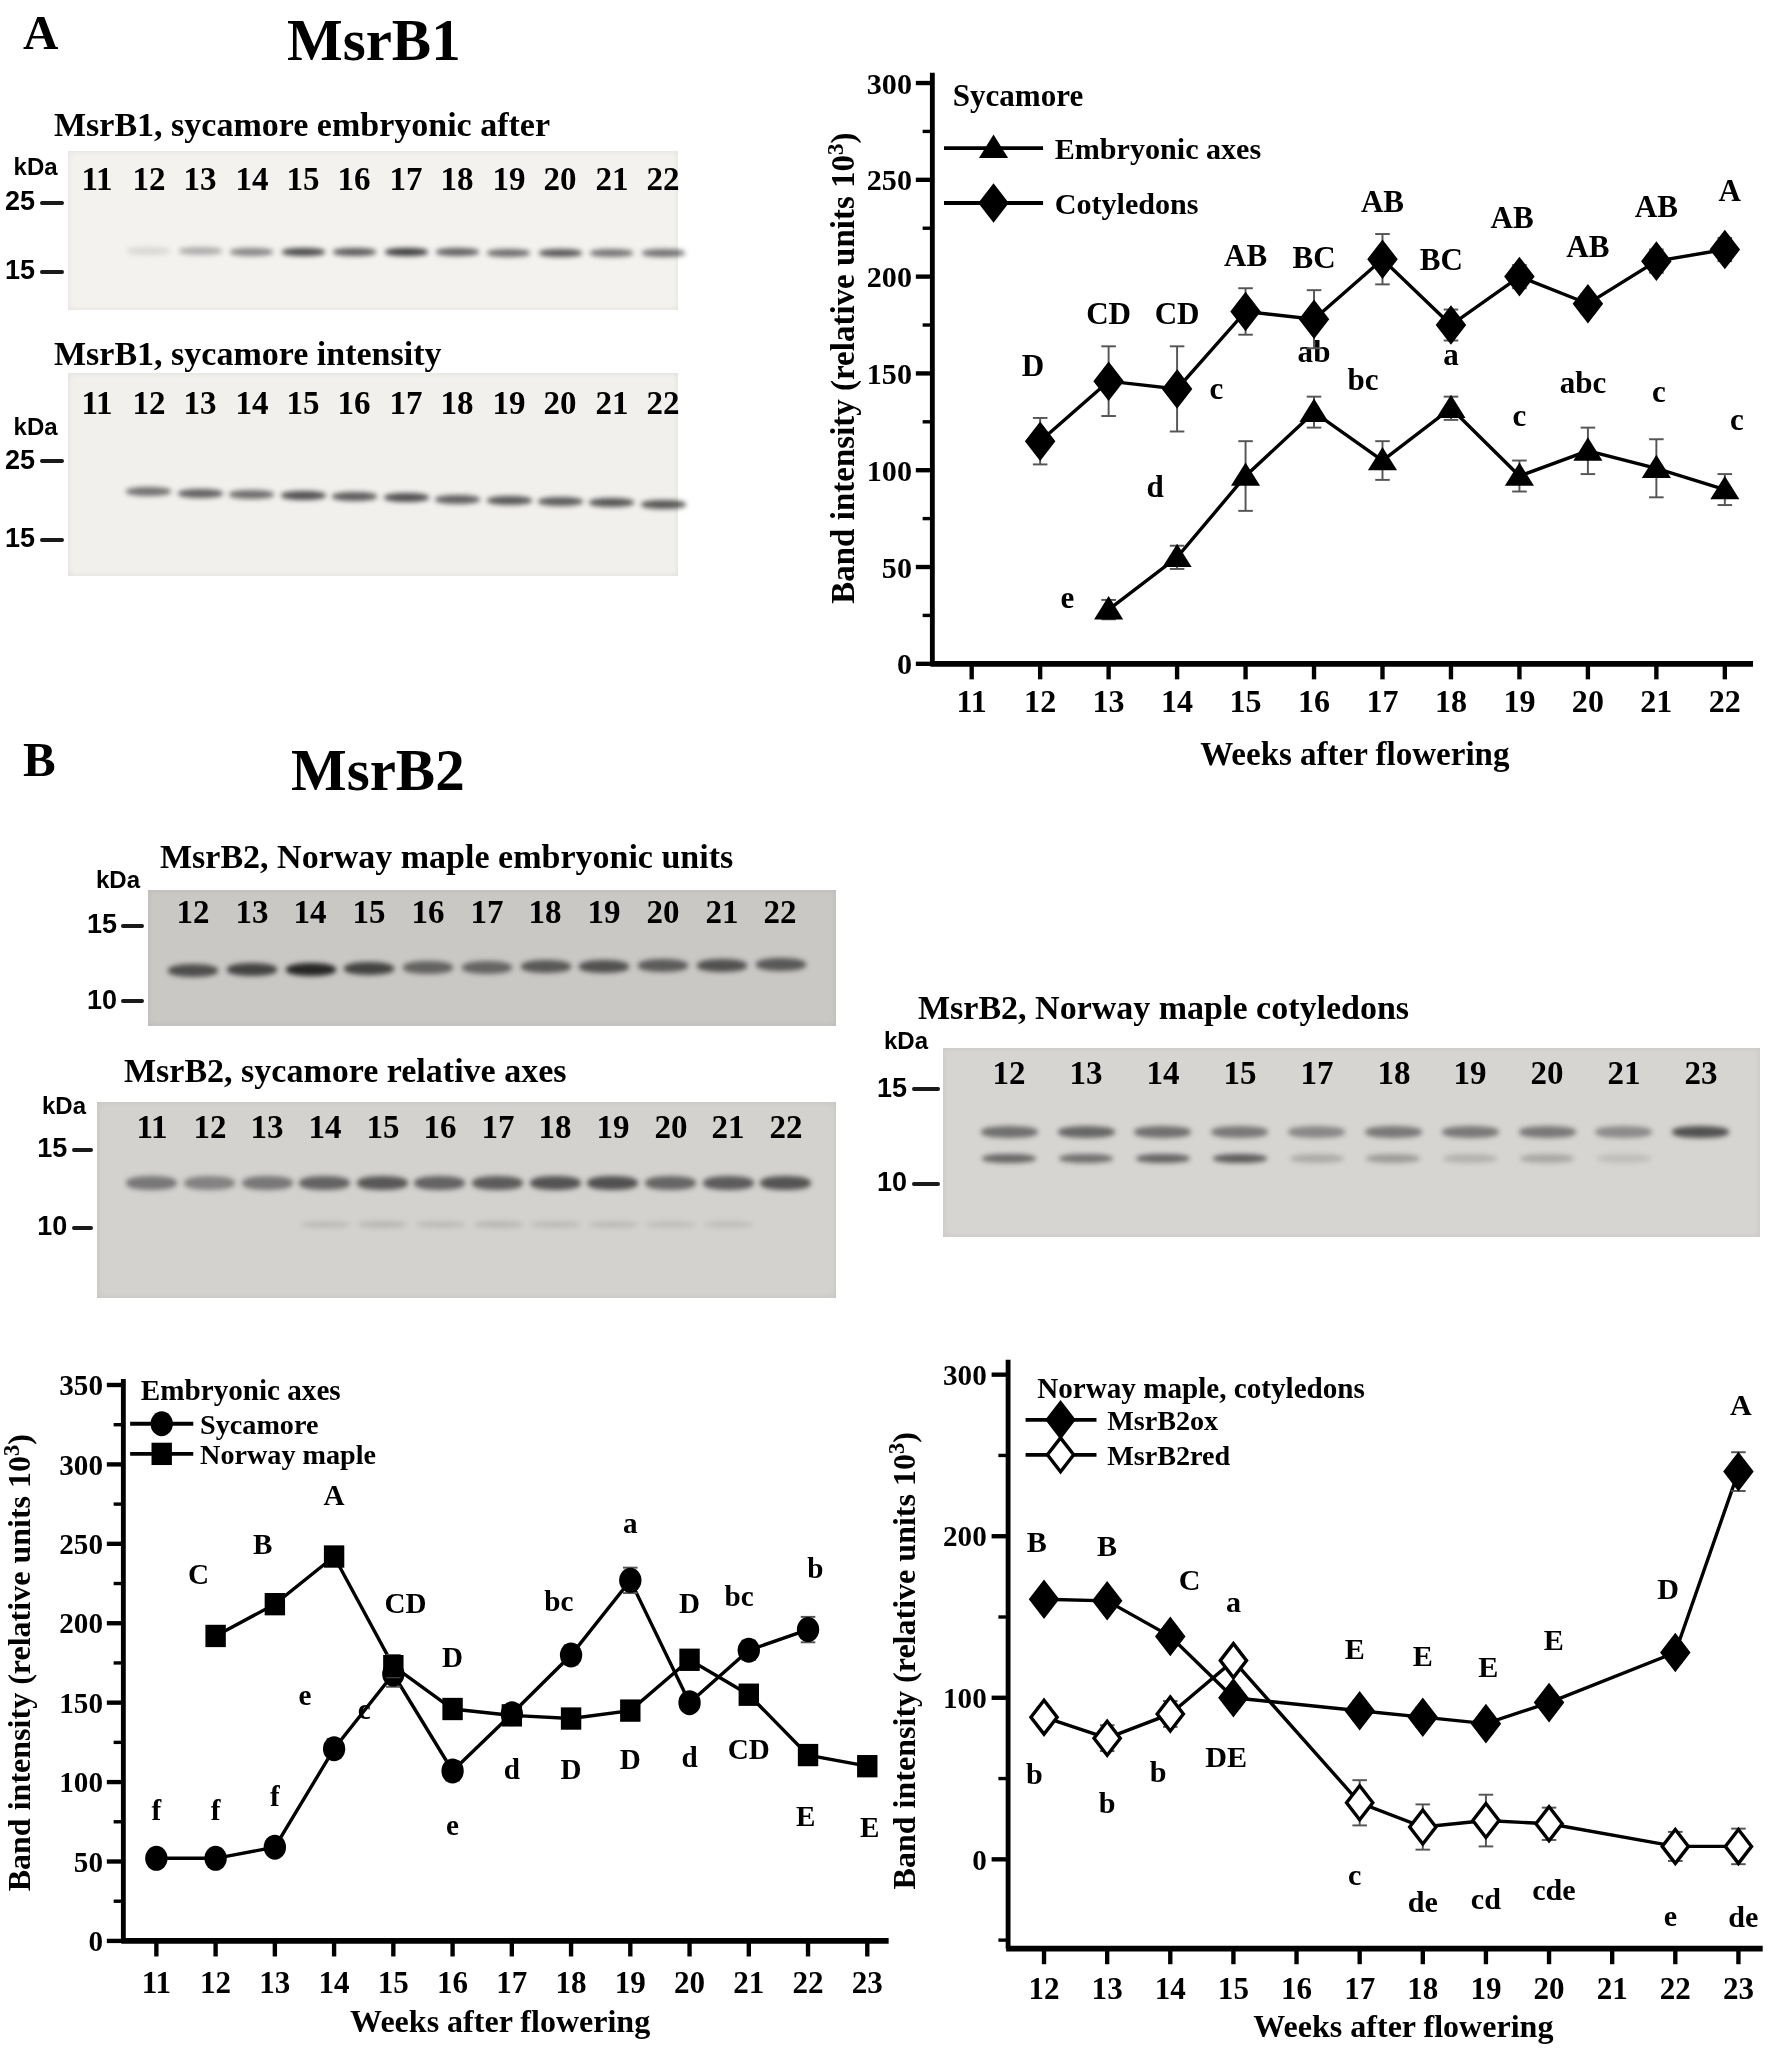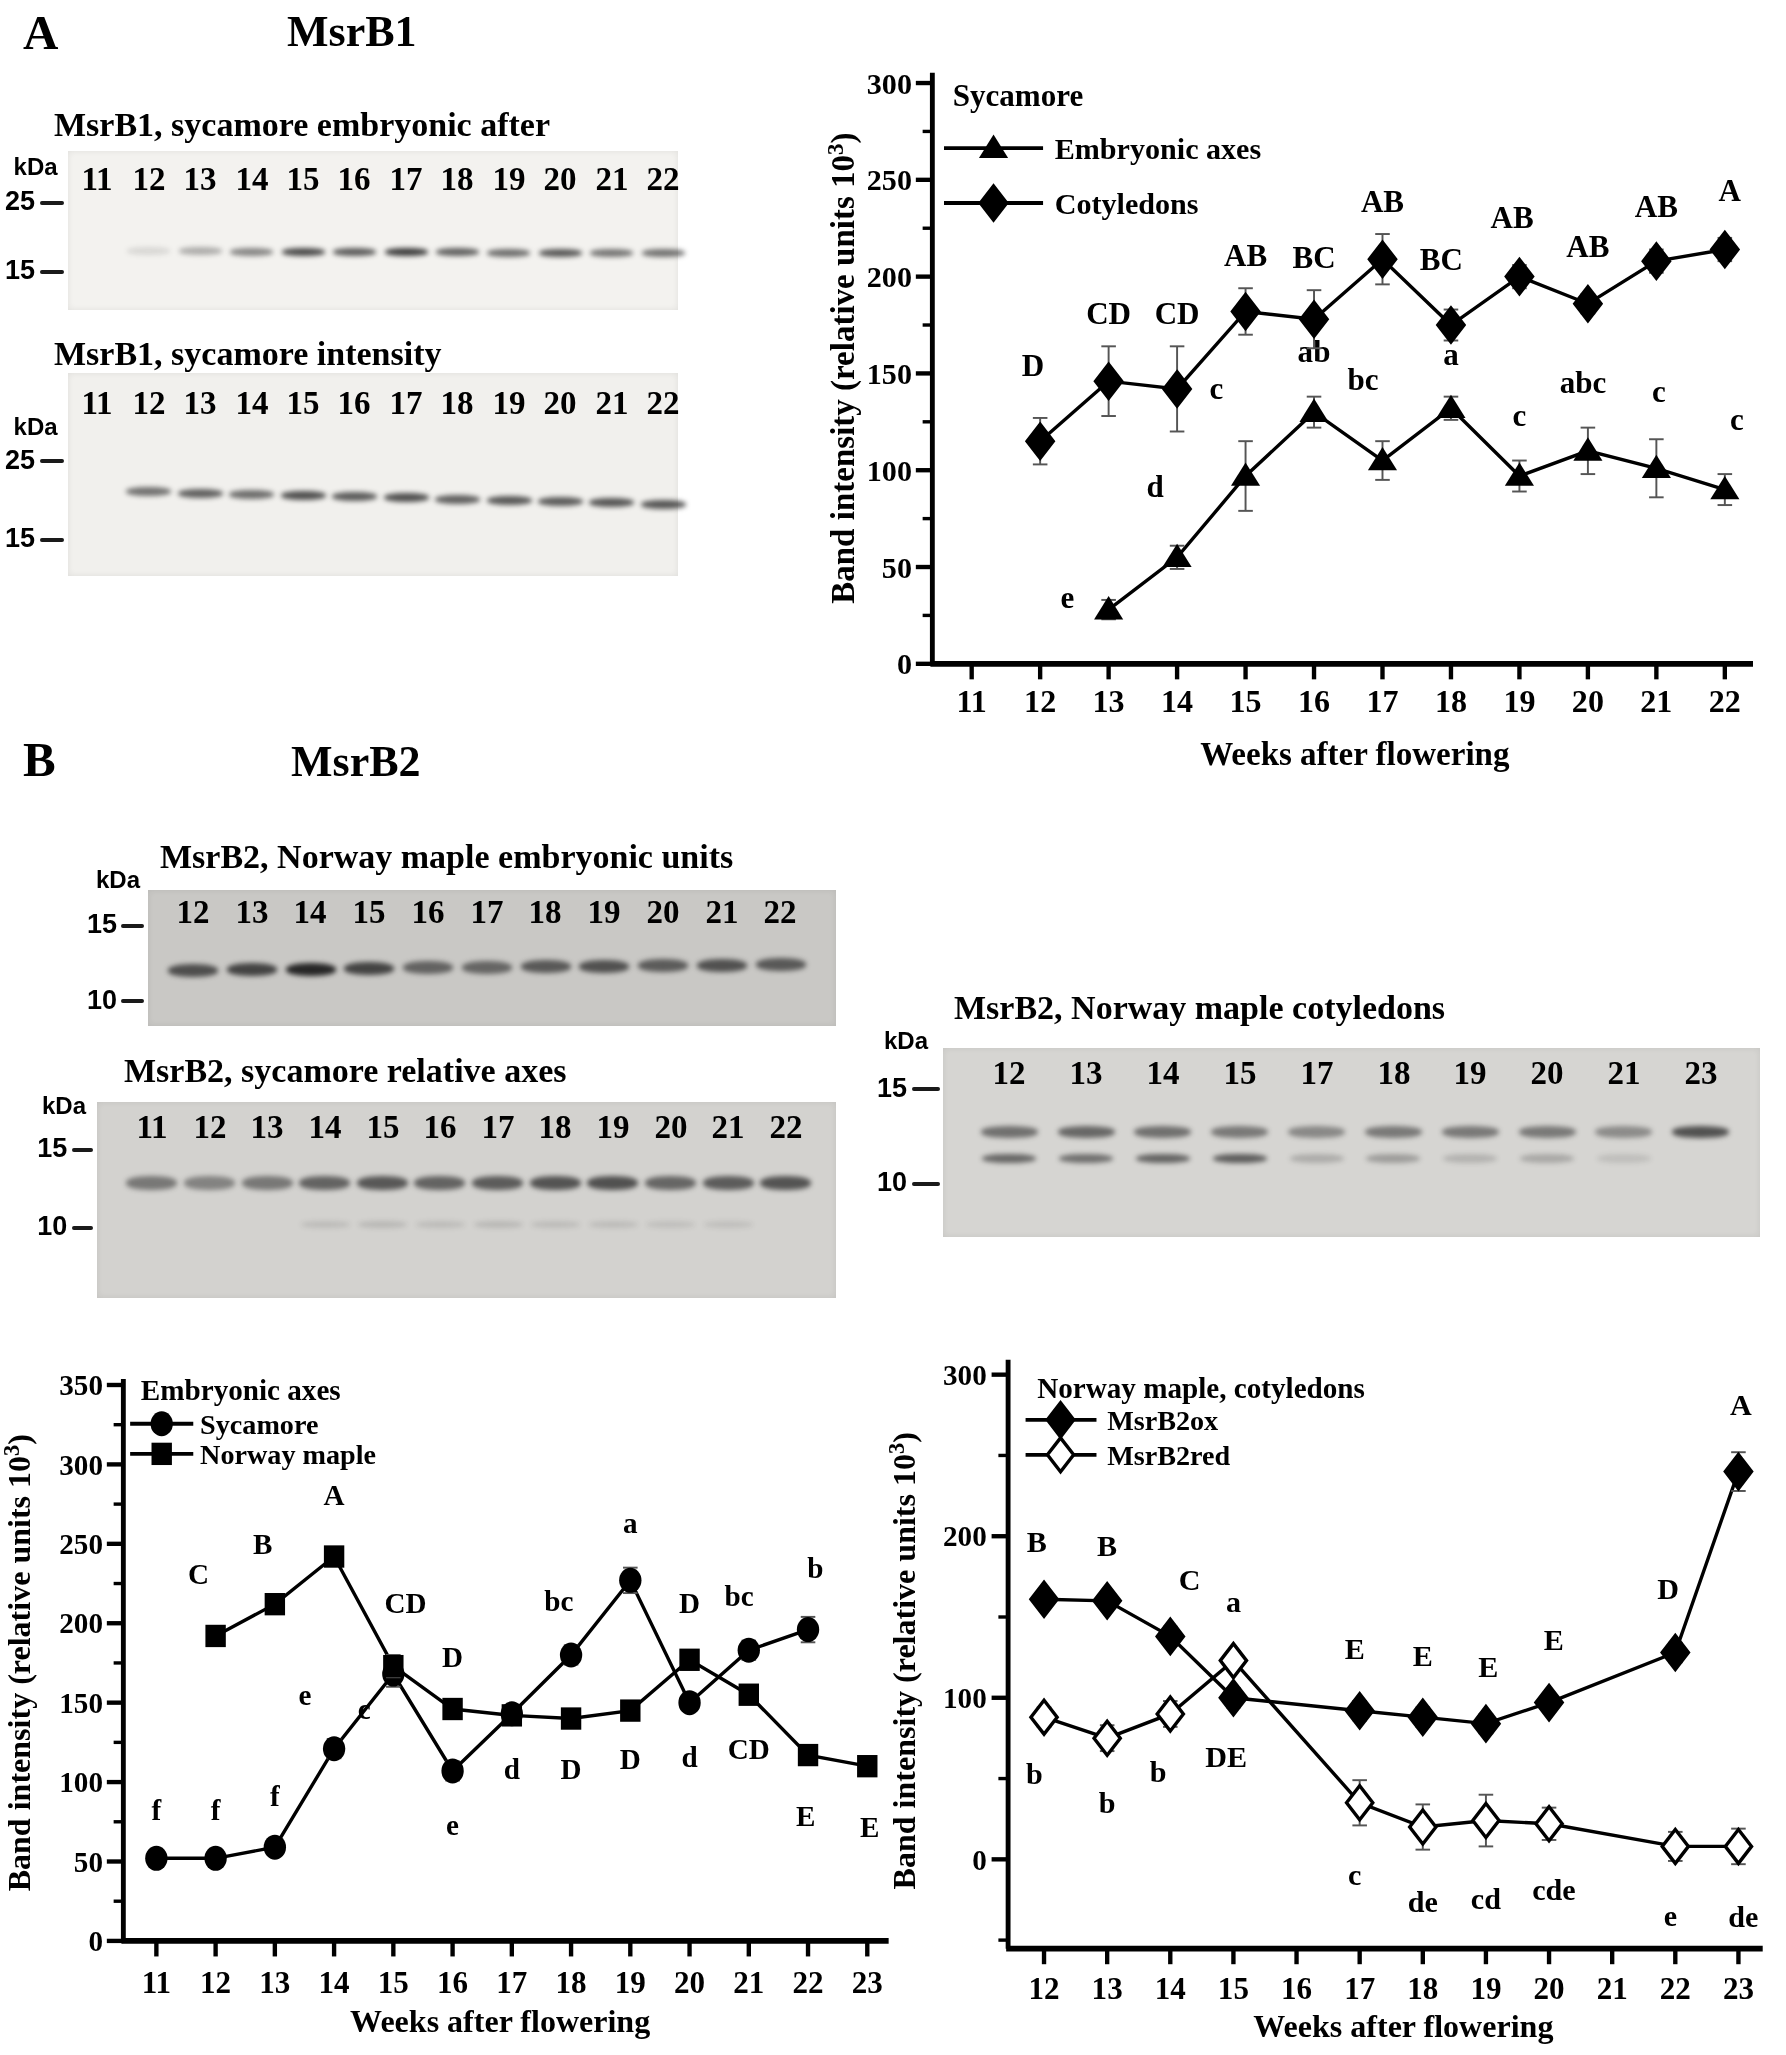--- a/index.html
+++ b/index.html
@@ -1,20 +1,20 @@
 <!DOCTYPE html>
 <html style="font-size:7.8px"><head>
 <meta charset="utf-8">
 <style>
   html,body{margin:0;padding:0;background:#ffffff;}
   #fig{position:relative;width:1787px;height:2056px;background:#fff;overflow:hidden;
        font-family:"Liberation Serif","DejaVu Serif",serif;color:#000;}
   .abs{position:absolute;}
   .plabel{font-size:49px;font-weight:bold;}
-  .ptitle{font-size:44px;font-weight:bold;}
+  .ptitle{font-size:59px;font-weight:bold;}
   .btitle{font-size:34px;font-weight:bold;white-space:nowrap;}
   .blotbox{position:absolute;box-shadow:0 0 6.8px rgba(0,0,0,0.08) inset;}
   .lane{position:absolute;font-size:33px;font-weight:bold;transform:translateX(-50%);white-space:nowrap;}
   .kda{position:absolute;font-size:24px;font-weight:bold;font-family:"Liberation Sans","DejaVu Sans",sans-serif;}
   .mknum{position:absolute;font-size:27px;font-weight:bold;text-align:right;width:73px;
          font-family:"Liberation Sans","DejaVu Sans",sans-serif;}
   .mkdash{position:absolute;height:4.4px;background:#1a1a1a;border-radius:1.9px;}
   .band{position:absolute;border-radius:46%;filter:blur(2.4px);}
   svg text{font-family:"Liberation Serif","DejaVu Serif",serif;font-weight:bold;fill:#000;}
 </style>
@@ -157,21 +157,21 @@
         <div class="band" style="left: 301px; top: 1221px; width: 49px; height: 6.8px; background: rgba(30, 30, 30, 0.12);"></div>
         <div class="band" style="left: 358px; top: 1221px; width: 49px; height: 6.8px; background: rgba(30, 30, 30, 0.14);"></div>
         <div class="band" style="left: 416px; top: 1221px; width: 49px; height: 6.8px; background: rgba(30, 30, 30, 0.12);"></div>
         <div class="band" style="left: 474px; top: 1221px; width: 49px; height: 6.8px; background: rgba(30, 30, 30, 0.14);"></div>
         <div class="band" style="left: 531px; top: 1221px; width: 49px; height: 6.8px; background: rgba(30, 30, 30, 0.12);"></div>
         <div class="band" style="left: 589px; top: 1221px; width: 49px; height: 6.8px; background: rgba(30, 30, 30, 0.12);"></div>
         <div class="band" style="left: 646px; top: 1221px; width: 49px; height: 6.8px; background: rgba(30, 30, 30, 0.1);"></div>
         <div class="band" style="left: 704px; top: 1221px; width: 49px; height: 6.8px; background: rgba(30, 30, 30, 0.1);"></div>
       </div>
       <div class="abs" style="left: 0px; top: 0px;">
-        <div class="abs btitle" style="left: 954px; top: 989px;">MsrB2, Norway maple cotyledons</div>
+        <div class="abs btitle" style="left: 918px; top: 989px;">MsrB2, Norway maple cotyledons</div>
         <div class="blotbox" style="left: 943px; top: 1048px; width: 817px; height: 189px; background: linear-gradient(rgb(214, 213, 210) 0%, rgba(255, 255, 255, 0) 300%), rgb(214, 213, 210);"></div>
         <div class="kda" style="left: 884px; top: 1027px;">kDa</div>
         <div class="mknum" style="left: 834px; top: 1073px;">15</div>
         <div class="mkdash" style="left: 912px; top: 1087px; width: 28px;"></div>
         <div class="mknum" style="left: 834px; top: 1167px;">10</div>
         <div class="mkdash" style="left: 912px; top: 1182px; width: 28px;"></div>
         <div class="lane" style="left: 1009px; top: 1055px;">12</div>
         <div class="lane" style="left: 1086px; top: 1055px;">13</div>
         <div class="lane" style="left: 1163px; top: 1055px;">14</div>
         <div class="lane" style="left: 1240px; top: 1055px;">15</div>

